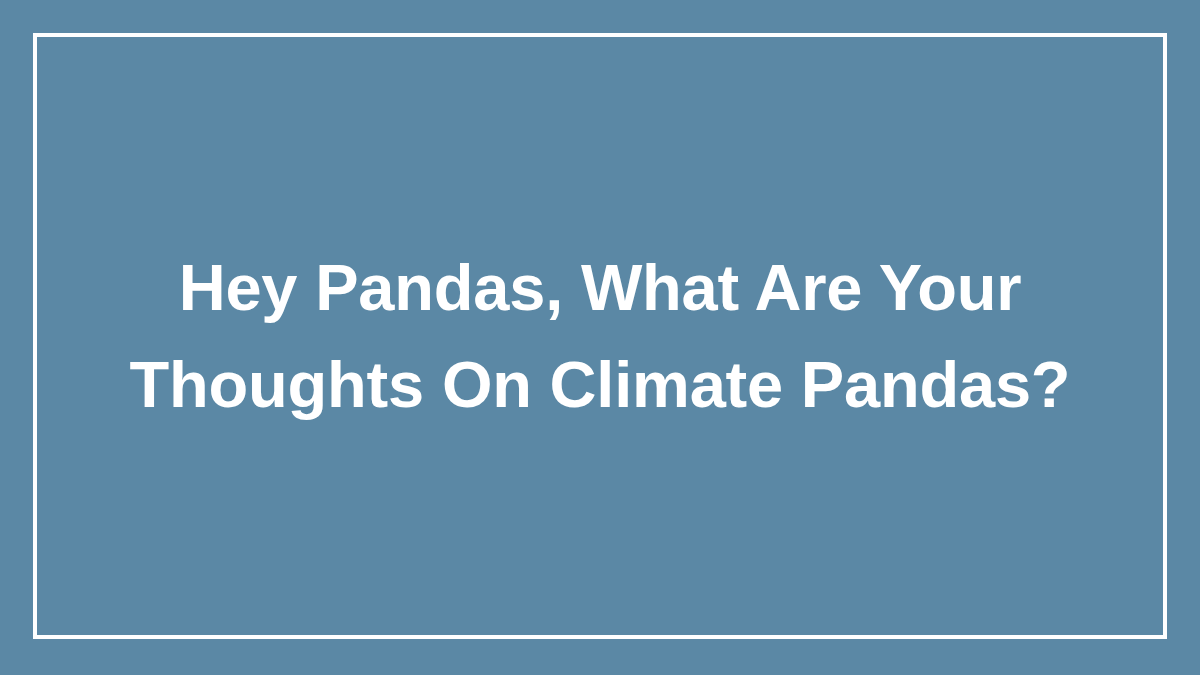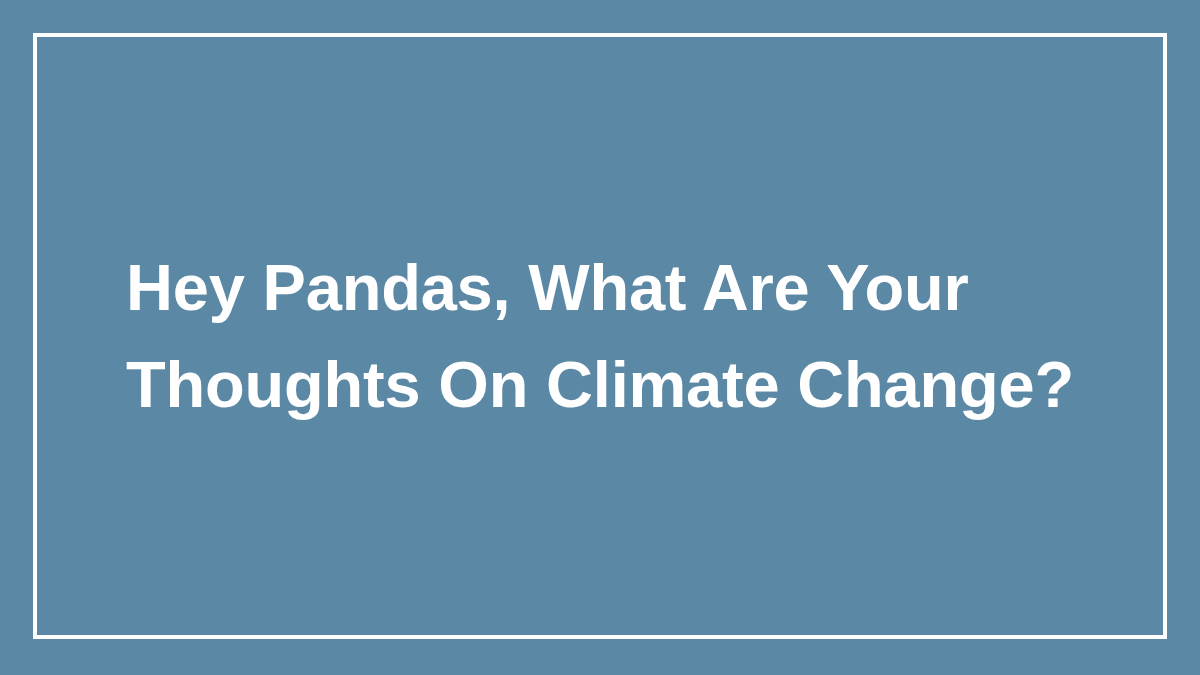--- a/index.html
+++ b/index.html
@@ -51,37 +51,38 @@
   }
 
   .headline {
     margin: 0;
     color: #ffffff;
     font-family: "Liberation Sans", "DejaVu Sans", sans-serif;
     font-size: 65px;
     font-weight: 700;
     line-height: 97px;
     letter-spacing: -0.2px;
+    text-align: center;
     white-space: normal;
     max-width: 950px;
     -webkit-font-smoothing: antialiased;
   }
 
   .headline .line {
     display: block;
     white-space: nowrap;
   }
 </style>
 </head>
 <body>
 
 <div class="canvas">
 
   <div class="frame"></div>
 
   <div class="headline-wrap">
     <h1 class="headline">
       <span class="line">Hey Pandas, What Are Your</span>
-      <span class="line">Thoughts On Climate Change?</span>
+      <span class="line">Thoughts On Climate Pandas?</span>
     </h1>
   </div>
 
 </div>
 
 </body></html>

